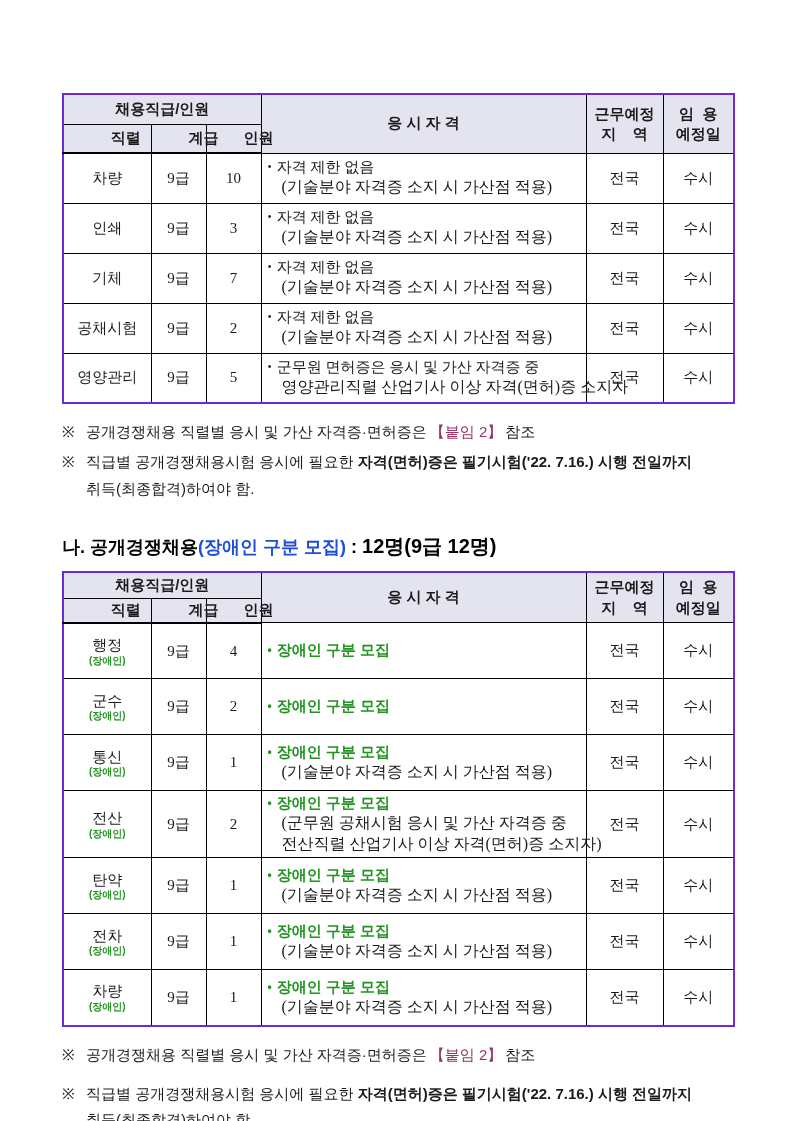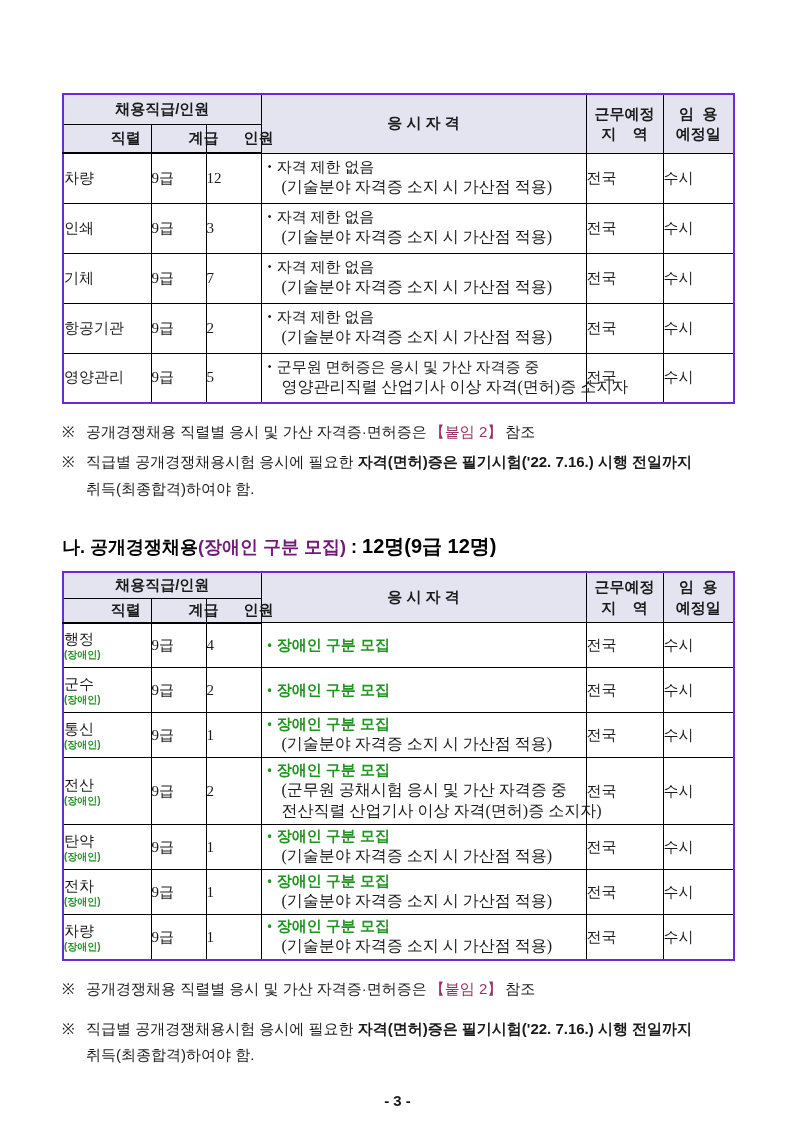--- a/index.html
+++ b/index.html
@@ -33,23 +33,24 @@
     font-weight: bold;
     text-align: center;
     white-space: pre;
   }
   tr.hdr1 th { height: 30px; }
   tr.hdr2 th { height: 29px; padding-left: 37px; }
   table.recruit tr.hdr2 th { border-bottom: 2px solid #000; }
   .t2 tr.hdr1 th { height: 27px; }
   .t2 tr.hdr2 th { height: 24px; }
   td.c-series, td.c-grade, td.c-count, td.c-region, td.c-date {
+    text-align: center;
   }
   .t1 td { height: 50px; }
-  .t2 td { height: 45px; }
+  .t2 td { height: 56px; }
   .t2 tr.tall td { height: 67px; }
   td.c-qual { padding: 2px 4px 2px 6px; }
   .qual-main { white-space: nowrap; }
   .bullet { margin-right: 5px; font-size: 12px; position: relative; top: -1px; }
   .qual-sub {
     padding-left: 14px;
     font-size: 16px;
     white-space: nowrap;
   }
   .t2 .qual-main {
@@ -89,21 +90,21 @@
   .note-line2 { display: block; margin-top: 3px; }
 
   .section-title {
     margin: 33px 0 11px 0;
     font-family: "Liberation Sans", sans-serif;
     font-weight: bold;
     font-size: 18px;
     color: #000;
     white-space: nowrap;
   }
-  .section-title .green { color: #701a75; }
+  .section-title .green { color: #1d4ed8; }
   .section-title .big { font-size: 20px; }
   .section-title .small { font-size: 20px; }
 
   .page-number {
     margin-top: 26px;
     text-align: center;
     font-family: "Liberation Sans", sans-serif;
     font-weight: bold;
     font-size: 15px;
     color: #1a1a1a;
@@ -132,21 +133,21 @@
     </tr>
     <tr class="hdr2">
       <th>직렬</th>
       <th>계급</th>
       <th>인원</th>
     </tr>
 
     <tr>
       <td class="c-series">차량</td>
       <td class="c-grade">9급</td>
-      <td class="c-count">12</td>
+      <td class="c-count">10</td>
       <td class="c-qual">
         <div class="qual-main"><span class="bullet">•</span><span>자격 제한 없음</span></div>
         <div class="qual-sub">(기술분야 자격증 소지 시 가산점 적용)</div>
       </td>
       <td class="c-region">전국</td>
       <td class="c-date">수시</td>
     </tr>
     <tr>
       <td class="c-series">인쇄</td>
       <td class="c-grade">9급</td>
@@ -163,21 +164,21 @@
       <td class="c-grade">9급</td>
       <td class="c-count">7</td>
       <td class="c-qual">
         <div class="qual-main"><span class="bullet">•</span><span>자격 제한 없음</span></div>
         <div class="qual-sub">(기술분야 자격증 소지 시 가산점 적용)</div>
       </td>
       <td class="c-region">전국</td>
       <td class="c-date">수시</td>
     </tr>
     <tr>
-      <td class="c-series">항공기관</td>
+      <td class="c-series">공채시험</td>
       <td class="c-grade">9급</td>
       <td class="c-count">2</td>
       <td class="c-qual">
         <div class="qual-main"><span class="bullet">•</span><span>자격 제한 없음</span></div>
         <div class="qual-sub">(기술분야 자격증 소지 시 가산점 적용)</div>
       </td>
       <td class="c-region">전국</td>
       <td class="c-date">수시</td>
     </tr>
     <tr>

